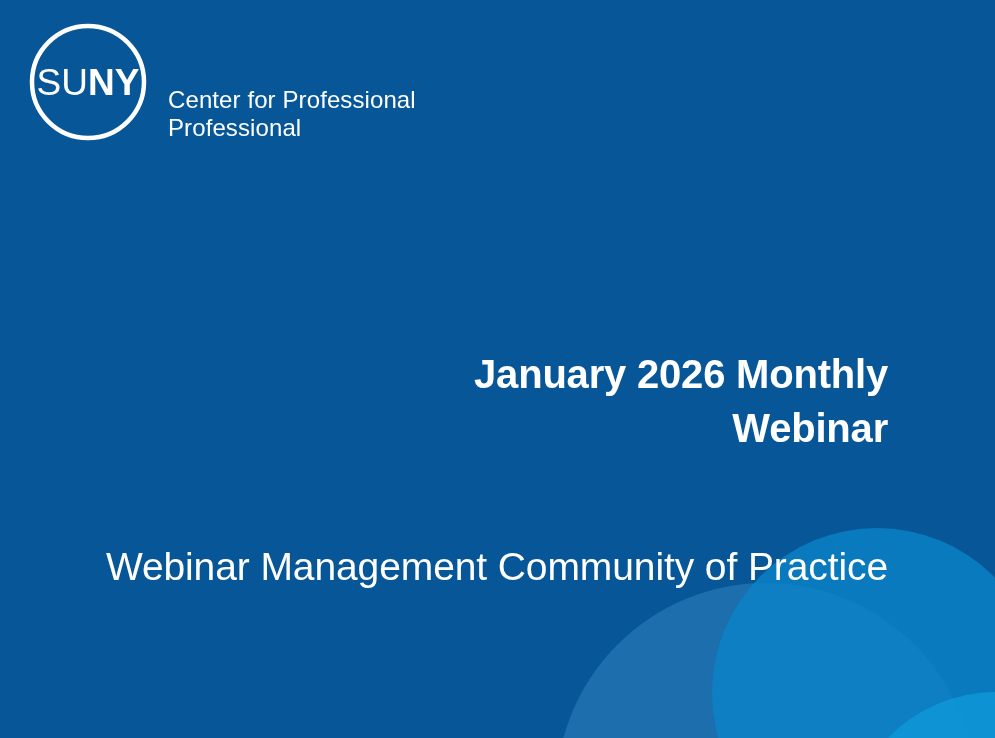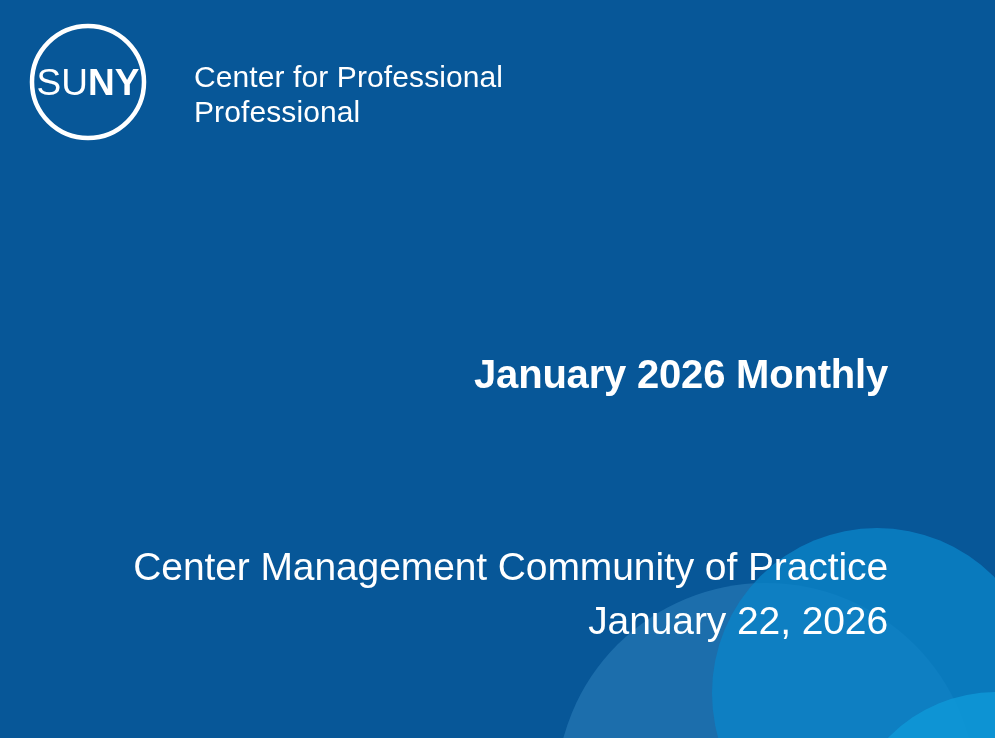--- a/index.html
+++ b/index.html
@@ -55,39 +55,38 @@
     background: #0f9ad8;
     opacity: 0.80;
   }
 
   
   .logo-lockup {
     position: absolute;
     left: 28px;
     top: 22px;
     display: flex;
-    align-items: center;
-    gap: 26px;
+    align-items: flex-end;
   }
   .logo-mark {
     width: 120px;
     height: 120px;
     flex: 0 0 120px;
     position: relative;
   }
   .logo-mark svg {
     display: block;
     width: 120px;
     height: 120px;
   }
   .logo-wordmark {
     margin-left: 20px;
     margin-top: 26px;
     color: #ffffff;
-    font-size: 30px;
+    font-size: 24px;
     line-height: 1.16;
     font-weight: 400;
     letter-spacing: 0.1px;
     white-space: nowrap;
   }
 
   
   .title-block {
     position: absolute;
     left: 60px;
@@ -143,20 +142,20 @@
       </svg>
     </div>
     <div class="logo-wordmark">
       <div>Center for Professional</div>
       <div>Professional</div>
     </div>
   </div>
 
   <div class="title-block">
     <div class="slide-title">January 2026 Monthly</div>
+    <div class="slide-title">Webinar</div>
   </div>
 
   <div class="subtitle-block">
-    <div class="subtitle-line">Center Management Community of Practice</div>
-    <div class="subtitle-line">January 22, 2026</div>
+    <div class="subtitle-line">Webinar Management Community of Practice</div>
   </div>
 
 </div>
 
 </body></html>

